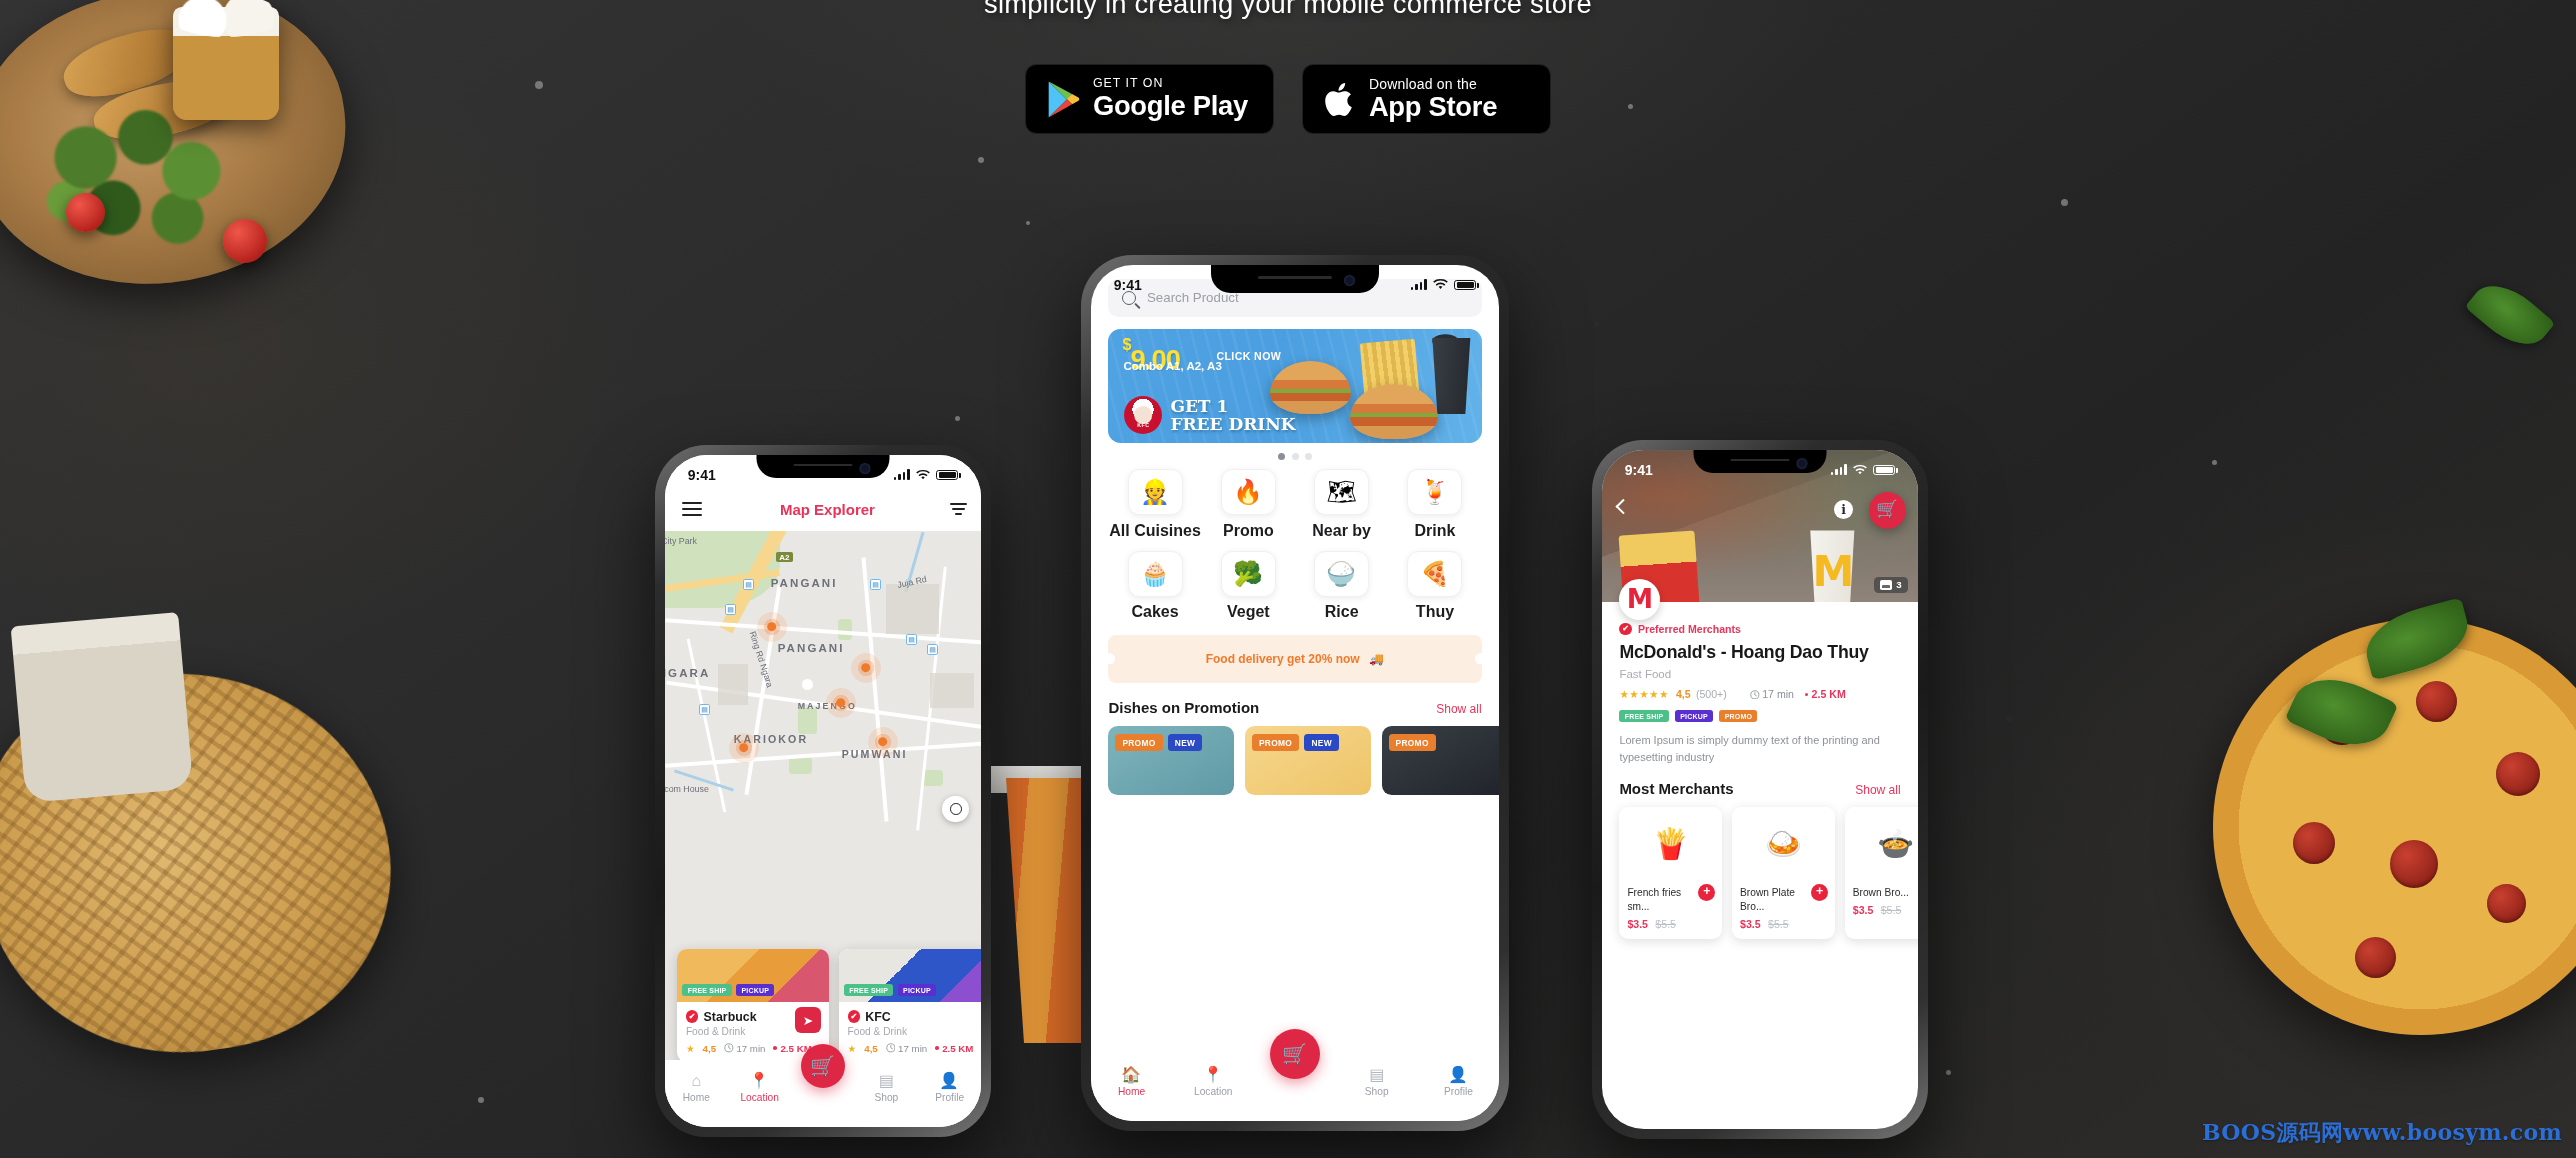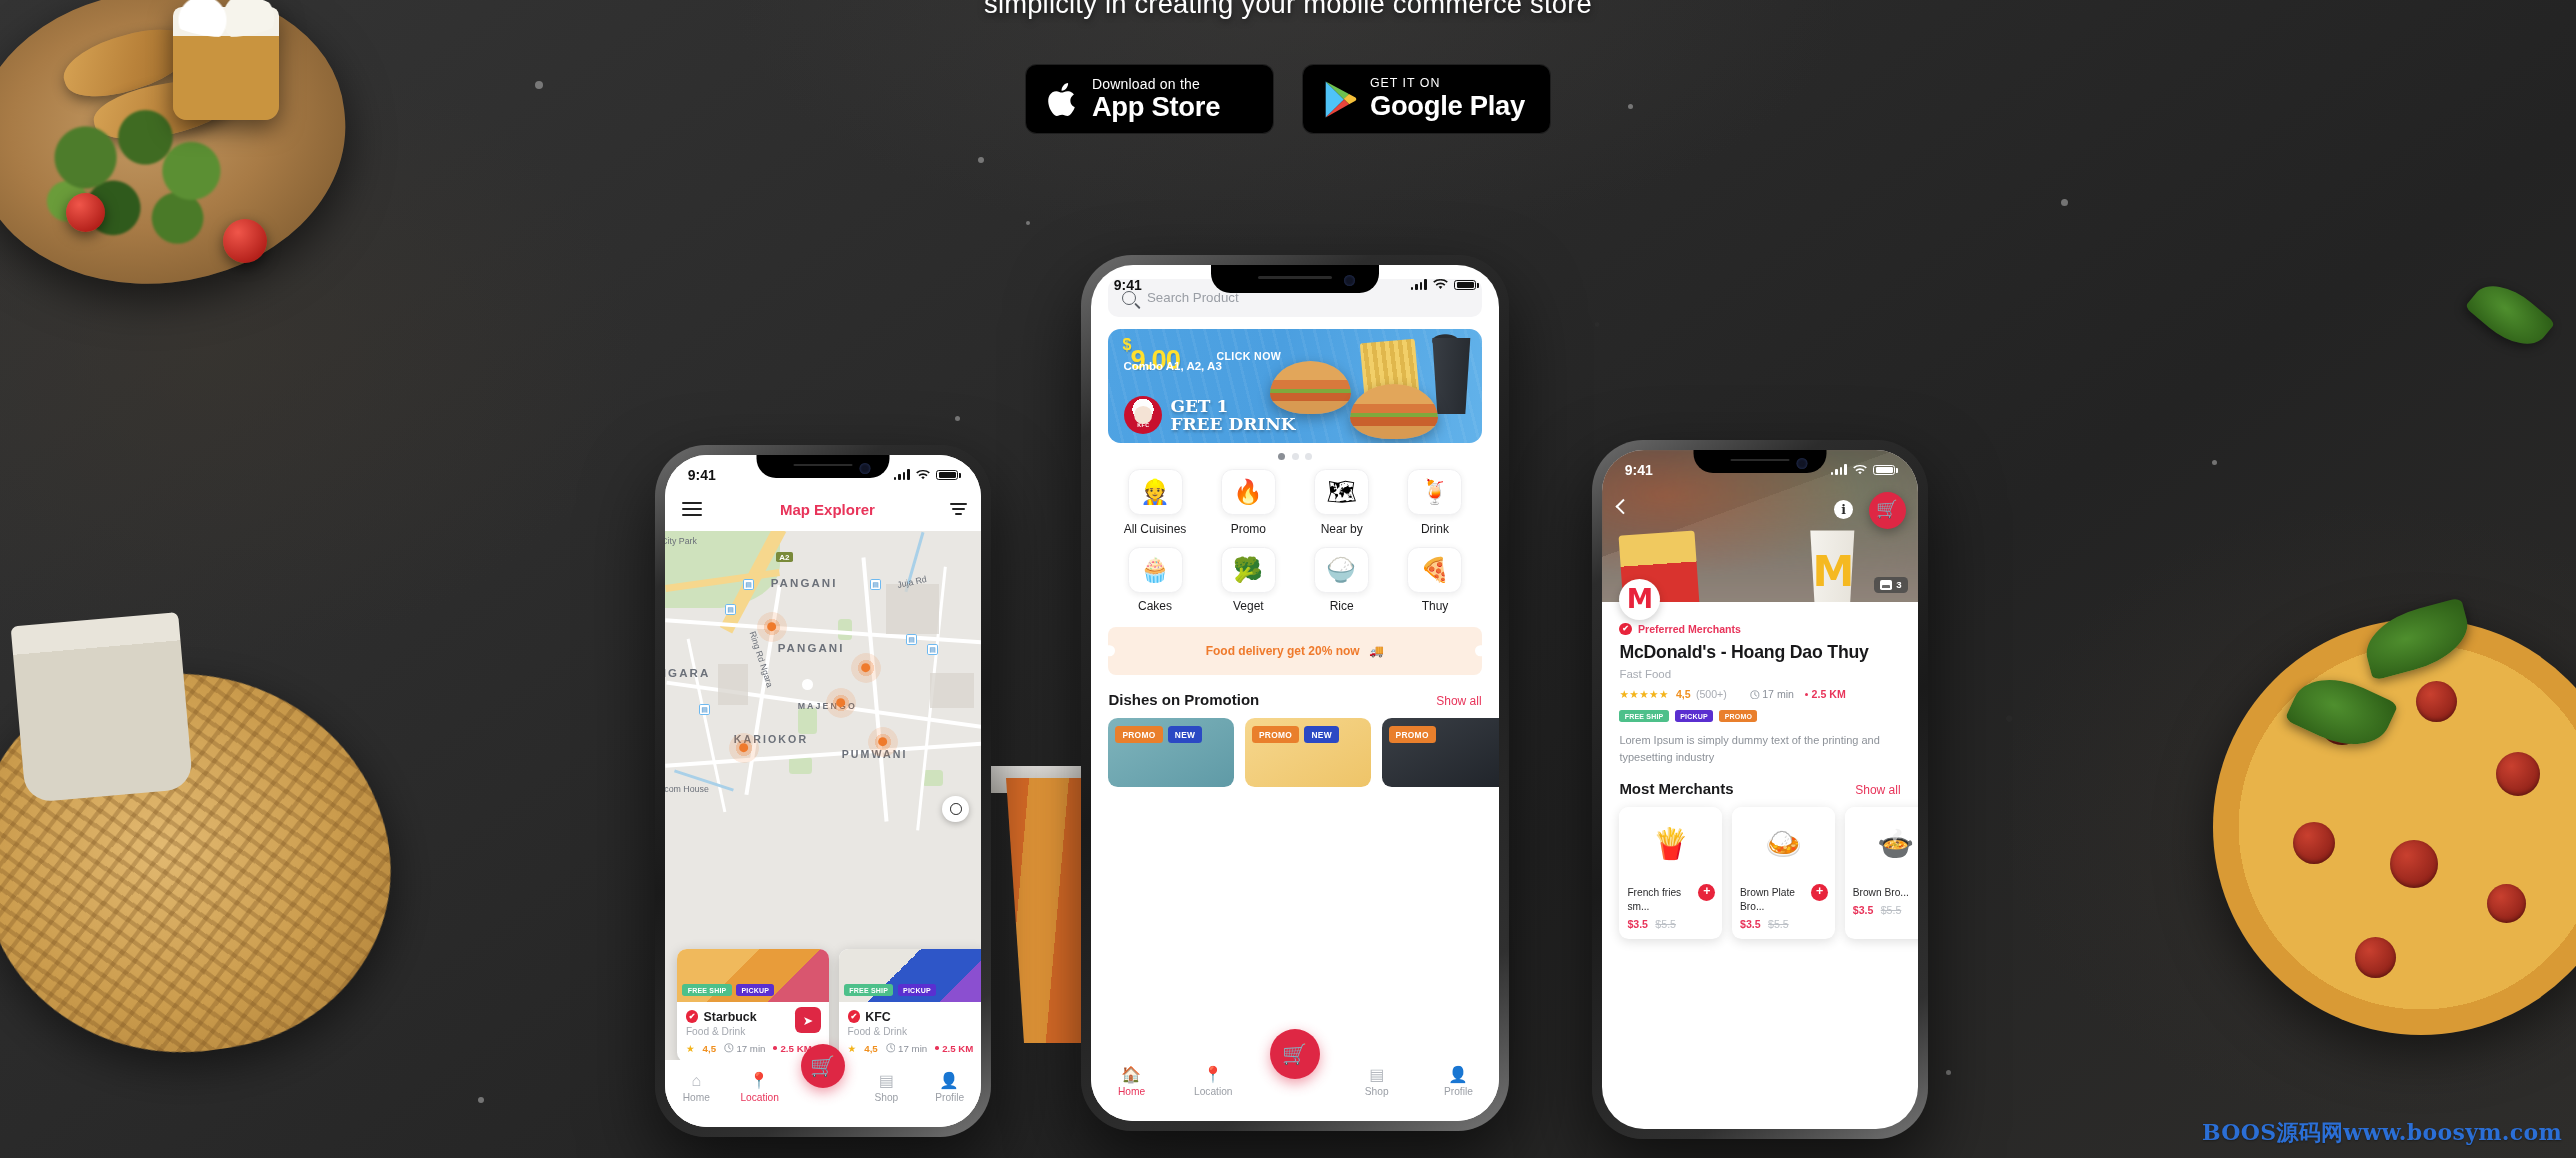--- a/index.html
+++ b/index.html
@@ -243,21 +243,21 @@
   .dot { width: 7px; height: 7px; border-radius: 50%; background: #e2e4e8; cursor: pointer; }
   .dot.on { background: #8b8f96; }
 
   .cat-grid { margin: 9.7px 17.7px 0; display: grid; grid-template-columns: repeat(4, 1fr); row-gap: 11.5px; }
   .cat { display: flex; flex-direction: column; align-items: center; gap: 6.2px; cursor: pointer; }
   .cat-tile {
     width: 55px; height: 46px; border-radius: 11.5px; background: #fff;
     border: 0.9px solid #f0f0f2; box-shadow: 0 1.8px 6.2px rgba(0,0,0,0.07);
     display: flex; align-items: center; justify-content: center; font-size: 24px;
   }
-  .cat-label { font-size: 12px; color: #1d1d1f; font-weight: 400; }
+  .cat-label { font-size: 16px; color: #1d1d1f; font-weight: 700; }
 
   .promo-strip {
     margin: 13.3px 17.7px 0; background: #fdeee2; border-radius: 8px;
     height: 48px; display: flex; align-items: center; justify-content: center; gap: 9.7px;
     color: #ef7a2c; font-weight: 700; font-size: 12px; cursor: pointer; position: relative;
   }
   .promo-strip::before, .promo-strip::after {
     content:''; position:absolute; top:50%; transform:translateY(-50%);
     width: 11.5px; height: 11.5px; border-radius: 50%; background: #fff;
   }
@@ -438,40 +438,40 @@
 <div class="food basil" style="right:26.5px;top:292px;width:80px;height:46px;transform:rotate(40deg);"></div>
 
 <div class="food soda-lid"></div>
 <div class="food soda-cup"></div>
 <div class="food icecream"></div>
 
 <div class="hero-tagline">simplicity in creating your mobile commerce store</div>
 
 <div class="store-badges">
   <div class="store-badge">
-    <svg width="34" height="41" viewBox="0 0 24 29">
-      <path fill="#fff" d="M17.2 15.4c0-3 2.4-4.4 2.5-4.5-1.4-2-3.5-2.3-4.2-2.3-1.8-.2-3.5 1-4.4 1-.9 0-2.3-1-3.8-1-2 0-3.8 1.1-4.8 2.9-2 3.5-.5 8.8 1.5 11.7 1 1.4 2.1 3 3.6 2.9 1.5-.1 2-.9 3.8-.9s2.3.9 3.8.9c1.6 0 2.6-1.4 3.5-2.9 1.1-1.6 1.6-3.2 1.6-3.3-.1 0-3.1-1.2-3.1-4.5z"></path>
-      <path fill="#fff" d="M14.4 6.6c.8-1 1.3-2.3 1.2-3.7-1.2.1-2.6.8-3.4 1.8-.7.9-1.4 2.3-1.2 3.6 1.3.1 2.6-.7 3.4-1.7z"></path>
-    </svg>
-    <div class="badge-text">
-      <span class="badge-small">Download on the</span>
-      <span class="badge-large">App Store</span>
-    </div>
-  </div>
-
-  <div class="store-badge">
     <svg width="35" height="39" viewBox="0 0 26 29">
       <path fill="#4fc3f7" d="M2 1.2v26.6l13.6-13.3z"></path>
       <path fill="#6ec14f" d="M2 1.2l17.3 9.2-3.7 4.1z"></path>
       <path fill="#f5c03a" d="M19.3 10.4l4.5 2.4c1.3.7 1.3 2.2 0 2.9l-4.4 2.4-4-3.9z"></path>
       <path fill="#e8453c" d="M2 27.8l17.4-9.7-3.8-3.6z"></path>
     </svg>
     <div class="badge-text">
       <span class="badge-small badge-small-caps">GET IT ON</span>
       <span class="badge-large">Google Play</span>
+    </div>
+  </div>
+
+  <div class="store-badge">
+    <svg width="34" height="41" viewBox="0 0 24 29">
+      <path fill="#fff" d="M17.2 15.4c0-3 2.4-4.4 2.5-4.5-1.4-2-3.5-2.3-4.2-2.3-1.8-.2-3.5 1-4.4 1-.9 0-2.3-1-3.8-1-2 0-3.8 1.1-4.8 2.9-2 3.5-.5 8.8 1.5 11.7 1 1.4 2.1 3 3.6 2.9 1.5-.1 2-.9 3.8-.9s2.3.9 3.8.9c1.6 0 2.6-1.4 3.5-2.9 1.1-1.6 1.6-3.2 1.6-3.3-.1 0-3.1-1.2-3.1-4.5z"></path>
+      <path fill="#fff" d="M14.4 6.6c.8-1 1.3-2.3 1.2-3.7-1.2.1-2.6.8-3.4 1.8-.7.9-1.4 2.3-1.2 3.6 1.3.1 2.6-.7 3.4-1.7z"></path>
+    </svg>
+    <div class="badge-text">
+      <span class="badge-small">Download on the</span>
+      <span class="badge-large">App Store</span>
     </div>
   </div>
 </div>
 
 <div class="phone" id="phone-left">
   <div class="phone-inner">
     <div class="notch" style="width:133px;height:23px;">
       <span class="notch-speaker"></span>
         <span class="notch-cam"></span>
     </div>

